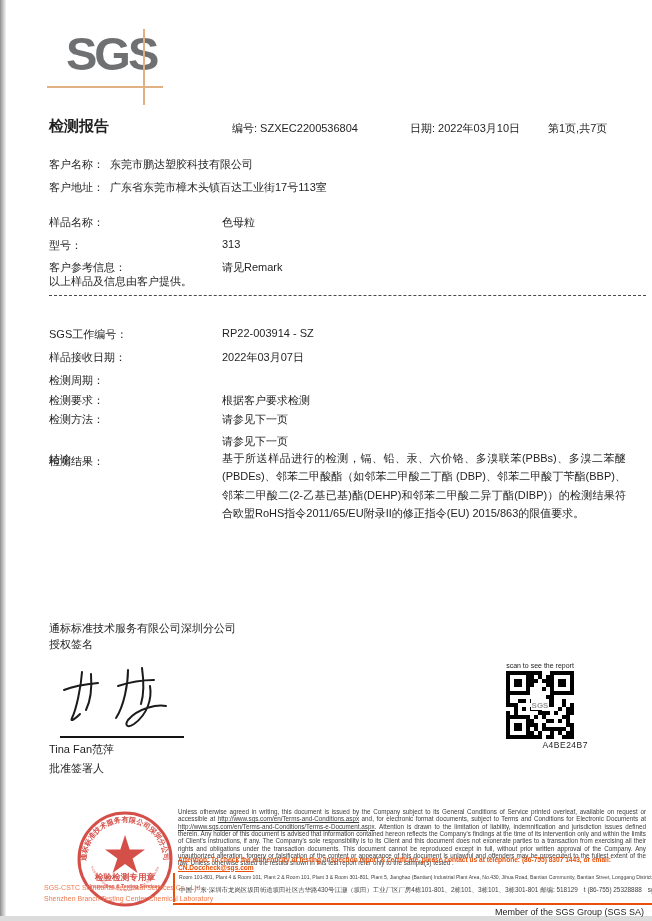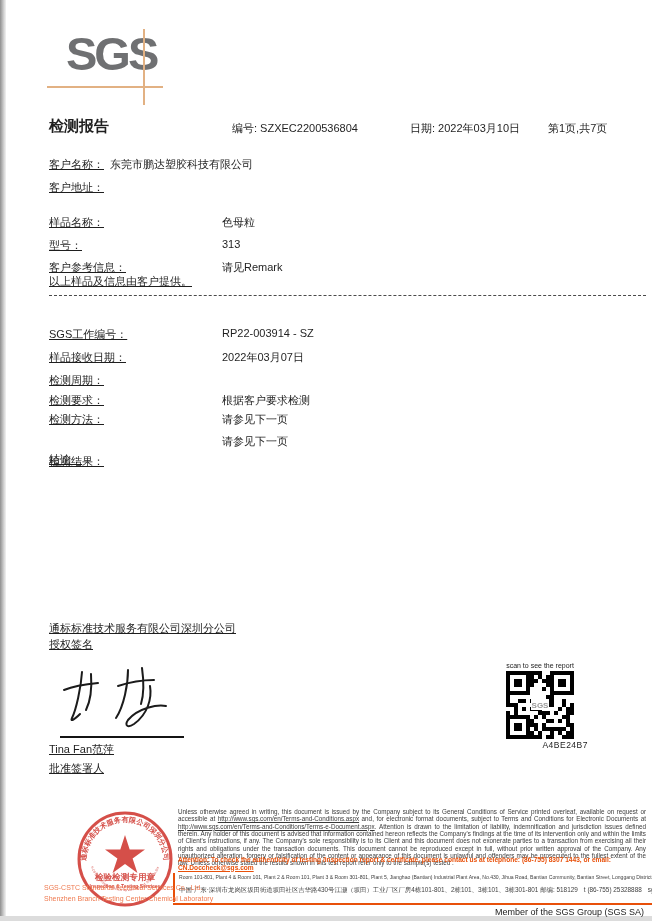--- a/index.html
+++ b/index.html
@@ -12,21 +12,21 @@
   
   .logo{position:absolute;left:66px;top:30px;font-weight:bold;font-size:47px;
         letter-spacing:-3px;color:#6f7072;line-height:1;}
   .logo-h{position:absolute;left:47px;top:86px;width:116px;height:2px;background:#e2b183;}
   .logo-v{position:absolute;left:143px;top:29px;width:2px;height:76px;background:#e2b183;}
 
   
   .title{position:absolute;left:49px;top:117px;font-size:15px;font-weight:bold;}
   .hmeta{position:absolute;top:121px;font-size:11px;white-space:nowrap;}
 
-  .lblrow{position:absolute;left:49px;font-size:11px;white-space:nowrap;text-decoration:underline;}
+  .lblrow{position:absolute;left:49px;font-size:11px;white-space:nowrap;}
   .val{position:absolute;font-size:11px;white-space:nowrap;}
   .dash{position:absolute;left:49px;top:295px;width:597px;border-top:1px dashed #4a4a4a;}
 
   .conclusion{position:absolute;left:222px;top:449px;width:404px;font-size:11px;
               line-height:18.4px;text-align:justify;}
 
   
   .sig-underline{position:absolute;left:60px;top:736px;width:124px;height:2px;background:#141414;}
   .sig-svg{position:absolute;left:58px;top:660px;}
 
@@ -67,20 +67,21 @@
   <div class="logo-v"></div>
 
   <div class="title">检测报告</div>
   <div class="hmeta" style="left:232px">编号: SZXEC2200536804</div>
   <div class="hmeta" style="left:410px">日期: 2022年03月10日</div>
   <div class="hmeta" style="left:548px">第1页,共7页</div>
 
   <div class="lblrow" style="top:157px">客户名称：</div>
   <div class="val" style="left:110px;top:157px">东莞市鹏达塑胶科技有限公司</div>
   <div class="lblrow" style="top:180px">客户地址：</div>
+  <div class="val" style="left:110px;top:180px">广东省东莞市樟木头镇百达工业街17号113室</div>
 
   <div class="lblrow" style="top:215px">样品名称：</div>
   <div class="val" style="left:222px;top:215px">色母粒</div>
   <div class="lblrow" style="top:238px">型号：</div>
   <div class="val" style="left:222px;top:238px">313</div>
   <div class="lblrow" style="top:260px">客户参考信息：</div>
   <div class="val" style="left:222px;top:260px">请见Remark</div>
   <div class="lblrow" style="top:274px">以上样品及信息由客户提供。</div>
 
   <div class="dash"></div>
@@ -91,20 +92,21 @@
   <div class="val" style="left:222px;top:350px">2022年03月07日</div>
   <div class="lblrow" style="top:373px">检测周期：</div>
   <div class="lblrow" style="top:393px">检测要求：</div>
   <div class="val" style="left:222px;top:393px">根据客户要求检测</div>
   <div class="lblrow" style="top:412px">检测方法：</div>
   <div class="val" style="left:222px;top:412px">请参见下一页</div>
   <div class="lblrow" style="top:454px">检测结果：</div>
   <div class="val" style="left:222px;top:434px">请参见下一页</div>
 
   <div class="lblrow" style="top:452px">结论：</div>
+  <div class="conclusion">基于所送样品进行的检测，镉、铅、汞、六价铬、多溴联苯(PBBs)、多溴二苯醚(PBDEs)、邻苯二甲酸酯（如邻苯二甲酸二丁酯 (DBP)、邻苯二甲酸丁苄酯(BBP)、邻苯二甲酸二(2-乙基已基)酯(DEHP)和邻苯二甲酸二异丁酯(DIBP)）的检测结果符合欧盟RoHS指令2011/65/EU附录II的修正指令(EU) 2015/863的限值要求。</div>
 
   <div class="lblrow" style="top:621px">通标标准技术服务有限公司深圳分公司</div>
   <div class="lblrow" style="top:637px">授权签名</div>
 
   <svg class="sig-svg" width="130" height="80" viewBox="0 0 130 80">
     <g fill="none" stroke="#1b1b1b" stroke-width="2" stroke-linecap="round">
       <path d="M6,30 C16,26 30,24 40,23"></path>
       <path d="M24,12 C23,28 18,50 14,58 C12,62 16,60 22,54"></path>
       <path d="M33,14 C34,28 33,40 28,50"></path>
       <path d="M60,26 C72,22 86,20 96,20"></path>

